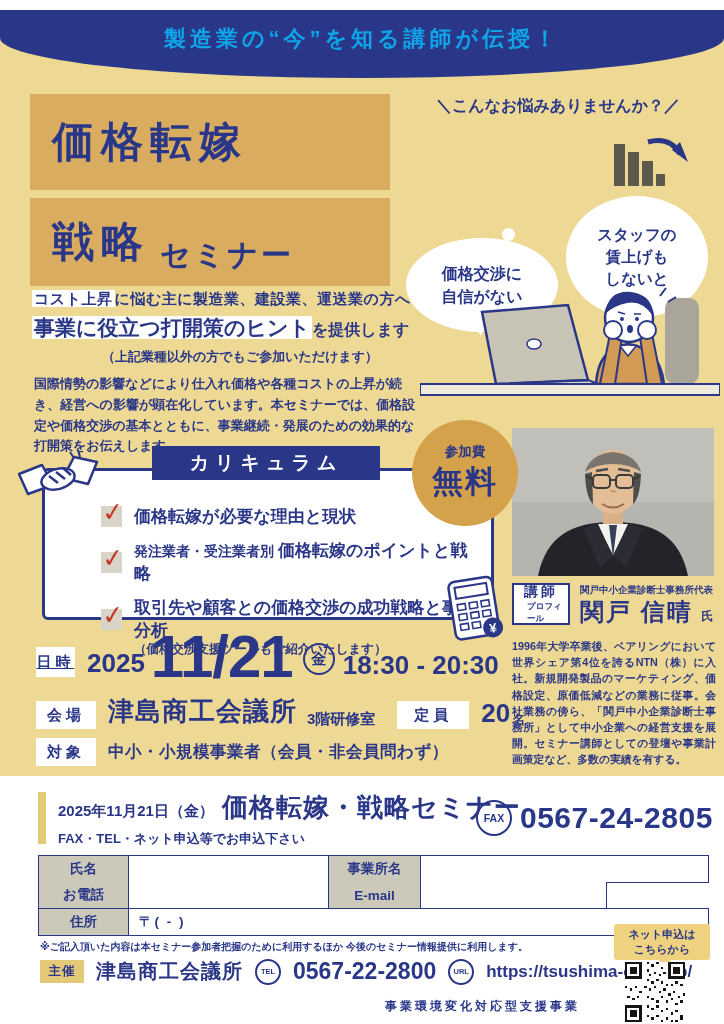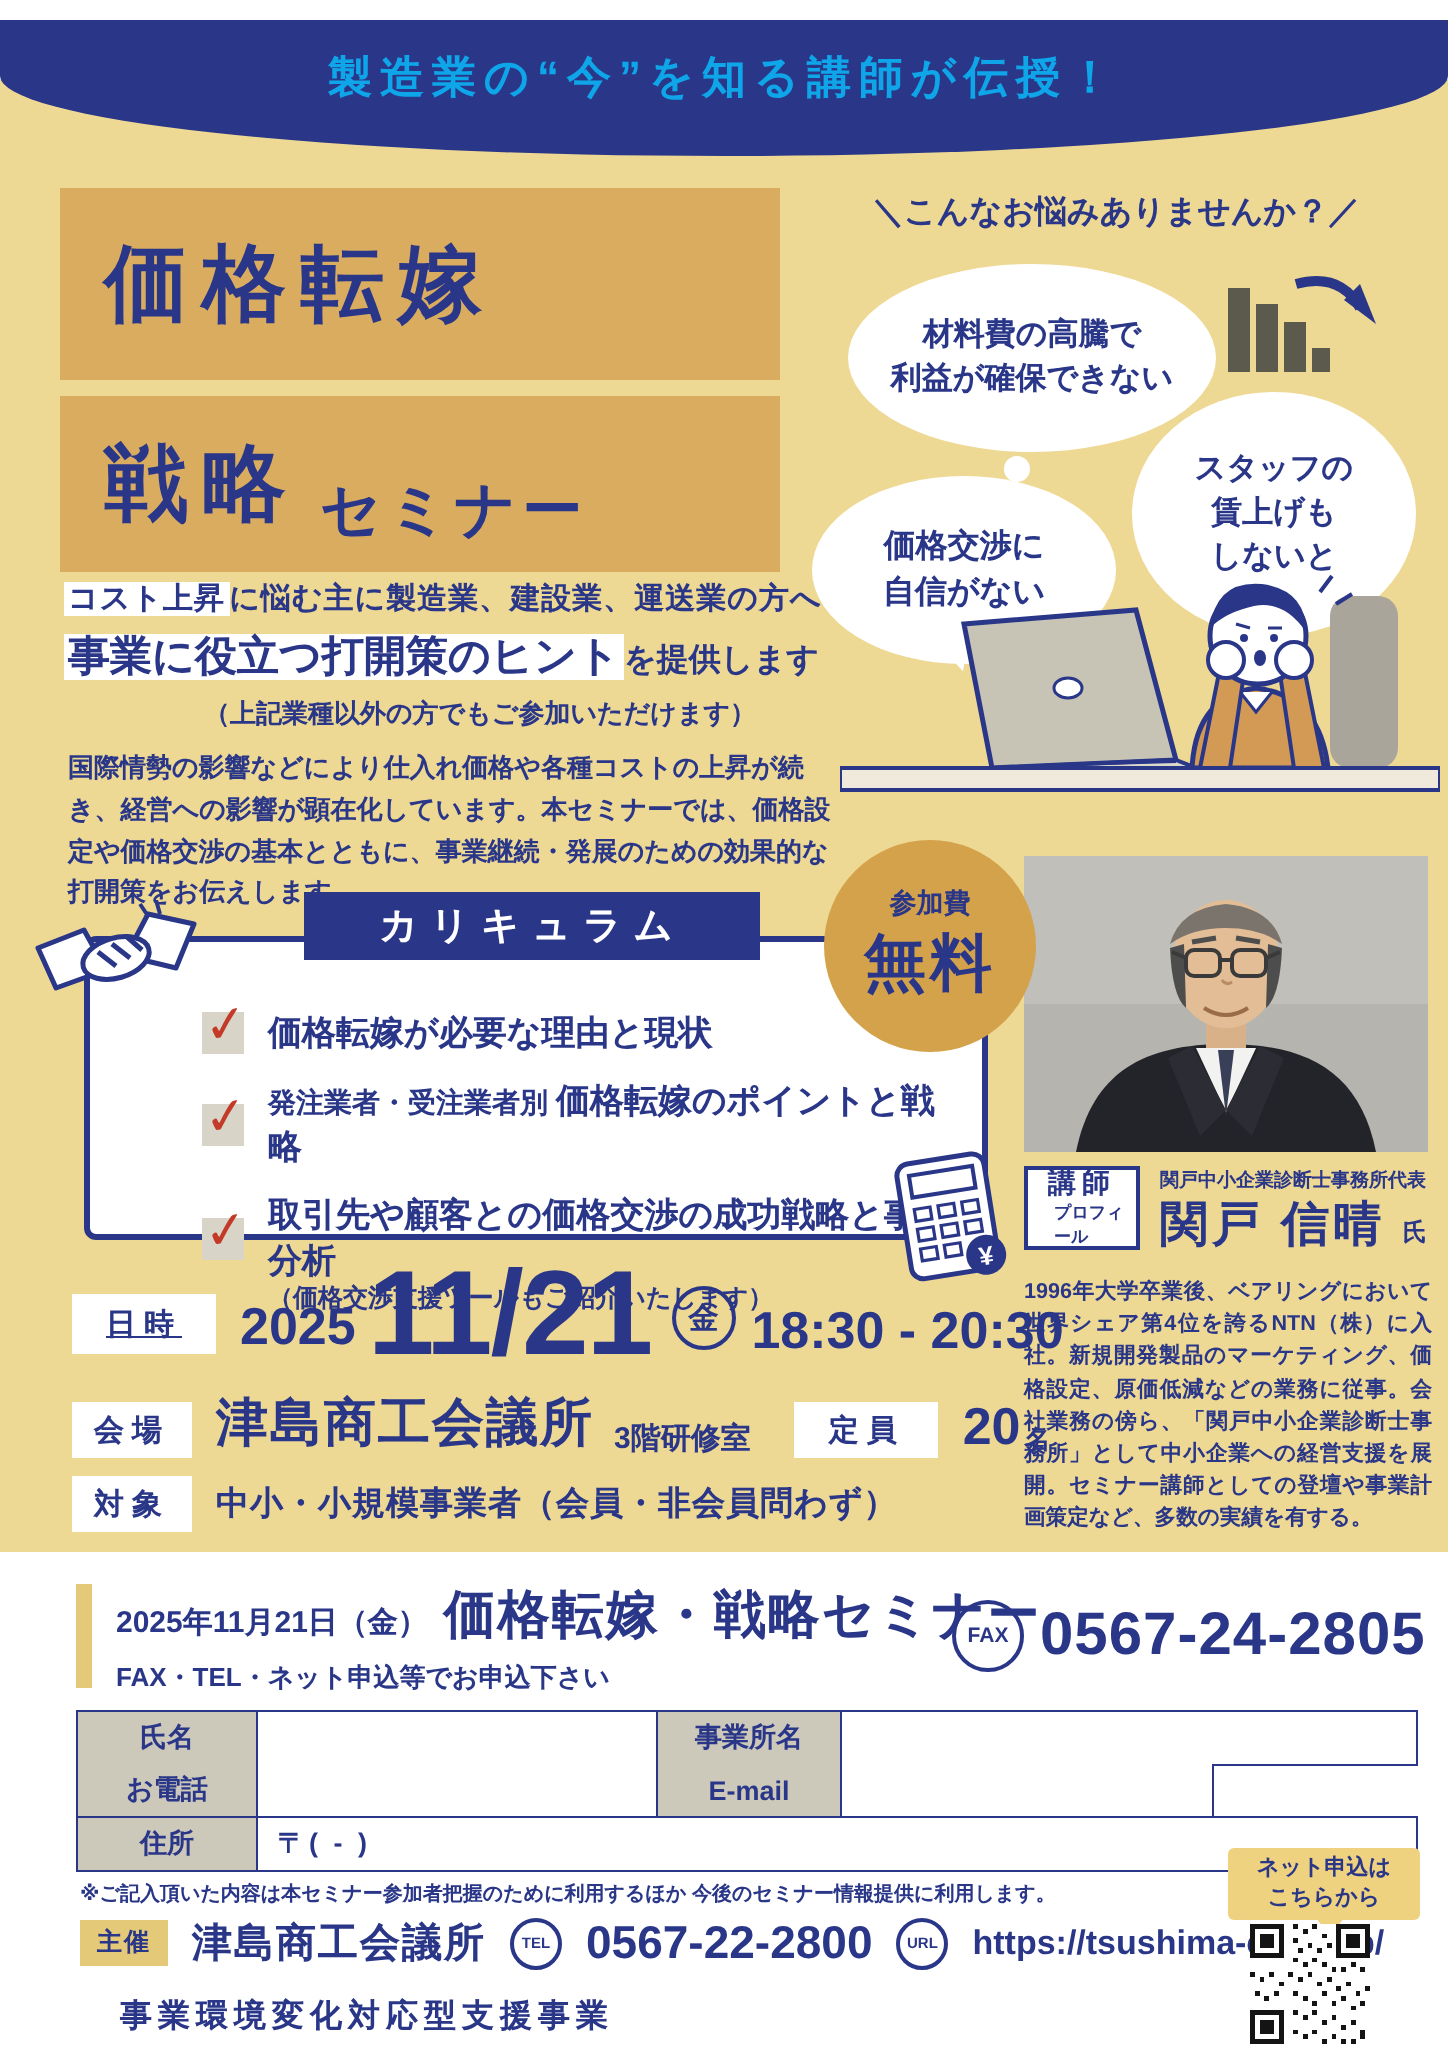--- a/index.html
+++ b/index.html
@@ -59,21 +59,21 @@
   .fee { position:absolute; top:420px; left:412px; width:106px; height:106px; background:#d4a24b; border-radius:50%;
     display:flex; flex-direction:column; align-items:center; justify-content:center; z-index:5; }
   .fee .l { font-size:13.5px; font-weight:800; }
   .fee .v { font-size:31px; font-weight:900; letter-spacing:2px; }
   .shake-ic { position:absolute; top:450px; left:16px; z-index:5; }
   .calc-ic { position:absolute; top:574px; left:444px; z-index:5; }
 
   
   .lbl { background:#fff; color:#2a3788; font-weight:800; display:inline-flex; align-items:center; justify-content:center; letter-spacing:4px; }
   .row-date { position:absolute; top:628px; left:36px; z-index:2; display:flex; align-items:flex-end; }
-  .lbl-dt { width:72px; height:30px; font-size:15px; margin-bottom:8px;text-decoration:underline; }
+  .lbl-dt { width:39px; height:30px; font-size:15px; margin-bottom:8px;text-decoration:underline; }
   .yr { font-size:26px; font-weight:800; margin:0 6px 6px 12px; }
   .dnum { font-size:60px; font-weight:900; letter-spacing:-1px; line-height:0.95; }
   .wk { width:32px; height:32px; border:2px solid #2a3788; border-radius:50%; display:flex; align-items:center; justify-content:center;
     font-size:15px; font-weight:800; margin:0 8px 10px 10px; flex:none; }
   .tm { font-size:26px; font-weight:800; margin-bottom:4px; }
   .row-venue { position:absolute; top:694px; left:36px; z-index:2; display:flex; align-items:flex-end; }
   .lbl-vn { width:60px; height:28px; font-size:15px; }
   .venue { font-size:26px; font-weight:800; margin-left:12px; letter-spacing:1px; }
   .room { font-size:15px; font-weight:800; margin-left:10px; }
   .lbl-cp { width:72px; height:28px; font-size:15px; margin-left:22px; }
@@ -113,21 +113,21 @@
   .postal { font-size:13.5px; font-weight:700; padding-left:10px; letter-spacing:2px; }
   .priv { position:absolute; top:940px; left:40px; font-size:10px; font-weight:700; }
 
   .foot-row { position:absolute; top:958px; left:40px; display:flex; align-items:center; gap:12px; }
   .org-badge { background:#e4c979; width:44px; height:23px; display:flex; align-items:center; justify-content:center;
     font-size:12.5px; font-weight:800; letter-spacing:1px; }
   .org { font-size:20px; font-weight:800; letter-spacing:1px; }
   .tel-c,.url-c { width:26px; height:26px; font-size:7.5px; border-width:2px; }
   .tel-n { font-size:23px; font-weight:800; }
   .url-t { font-size:17px; font-weight:800; }
-  .program { position:absolute; top:998px; left:60px; width:520px; text-align:left; font-size:16px; font-weight:800; letter-spacing:3px; }
+  .program { position:absolute; top:998px; left:60px; width:520px; text-align:right; font-size:12px; font-weight:800; letter-spacing:3px; }
 
   .net-tag { position:absolute; top:924px; left:614px; width:96px; background:#eed27f; border-radius:3px; padding:3px 0;
     text-align:center; font-size:11px; font-weight:800; line-height:1.35; white-space:pre-line; z-index:2; }
   .net-tag::after { content:""; position:absolute; left:44px; bottom:-8px; border-left:7px solid transparent;
     border-right:7px solid transparent; border-top:9px solid #eed27f; }
   .qr { position:absolute; top:962px; left:622px; z-index:2; }
 </style>
 </head>
 <body>
 
@@ -141,22 +141,20 @@
 
   <div class="band band1">
     <span class="title-big">価格転嫁</span>
   </div>
   <div class="band band2">
     <span class="title-big">戦略</span>
     <span class="title-sub">セミナー</span>
   </div>
 
   <div class="worry-head">＼こんなお悩みありませんか？／</div>
-  <div class="bubble bubble1">材料費の高騰で
-利益が確保できない</div>
   <div class="bubble bubble2">スタッフの
 賃上げも
 しないと</div>
   <div class="bubble bubble3">価格交渉に
 自信がない</div>
   <div class="dot" style="top:228px;left:502px;width:13px;height:13px;"></div>
   <div class="dot" style="top:244px;left:512px;width:8px;height:8px;"></div>
   <div class="tail tail-b2"></div>
   <div class="tail tail-b3"></div>
 

